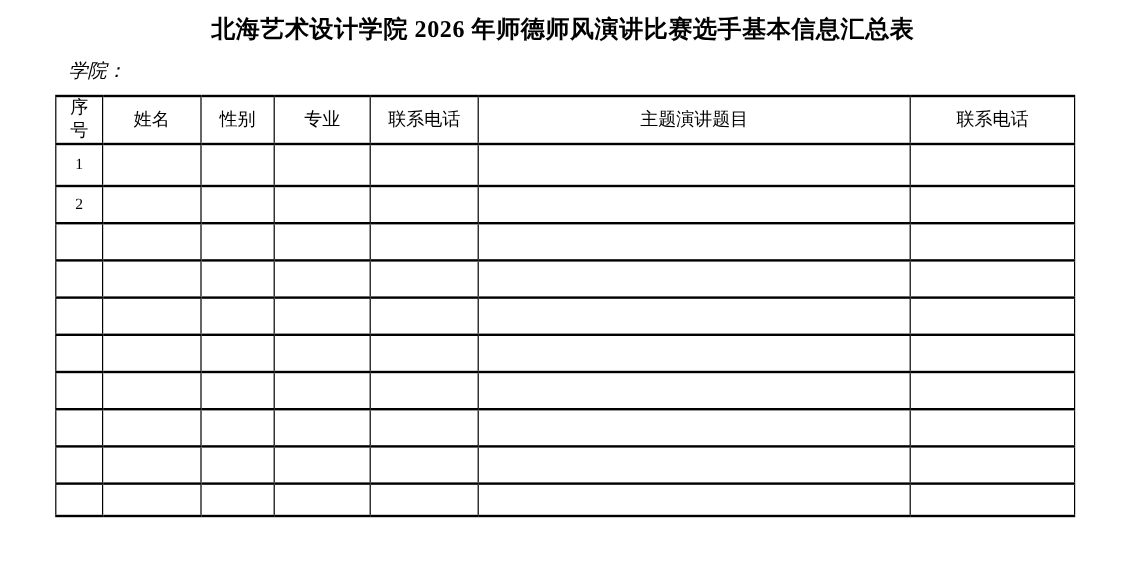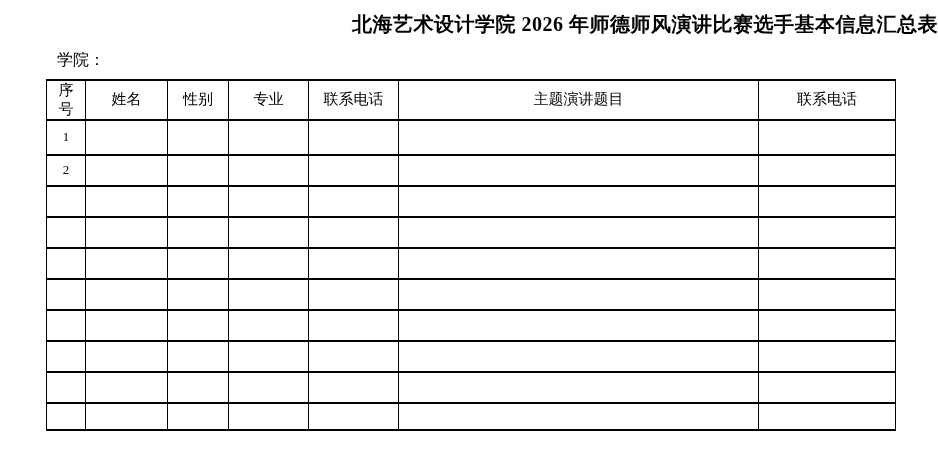--- a/index.html
+++ b/index.html
@@ -15,34 +15,35 @@
     height: 475px;
     background: #ffffff;
     overflow: hidden;
   }
   .doc-title {
     position: absolute;
     top: 11px;
     left: 0;
     width: 938px;
     margin: 0;
-    text-align: right;
+    text-align: center;
     font-family: "Liberation Serif", serif;
     font-size: 20px;
     font-weight: bold;
     white-space: nowrap;
     letter-spacing: 0.5px;
   }
   .college-label {
     position: absolute;
     left: 57px;
     top: 50px;
     font-family: "Liberation Serif", serif;
     font-size: 16px;
     line-height: 20px;
+    font-style: italic;
   }
   table.summary {
     position: absolute;
     left: 46px;
     top: 79px;
     width: 849px;
     border-collapse: collapse;
     table-layout: fixed;
   }
   table.summary th,

